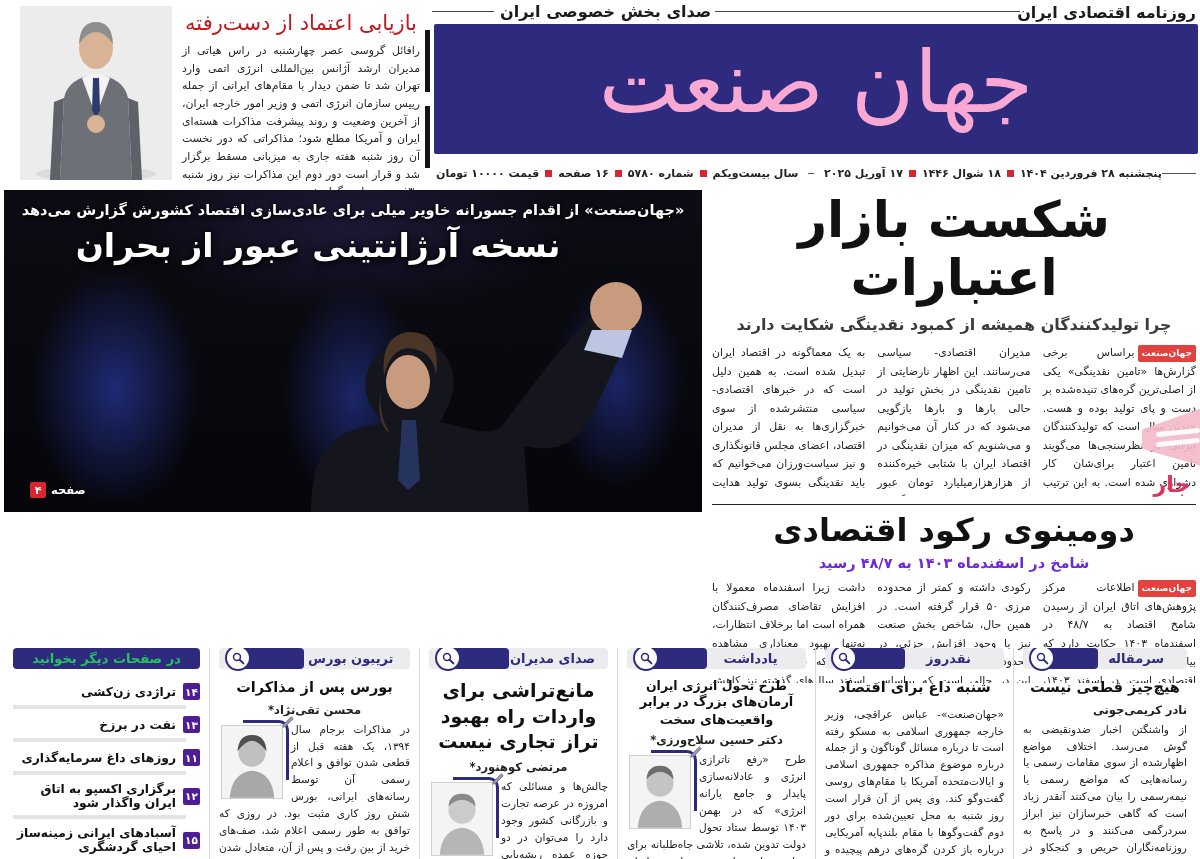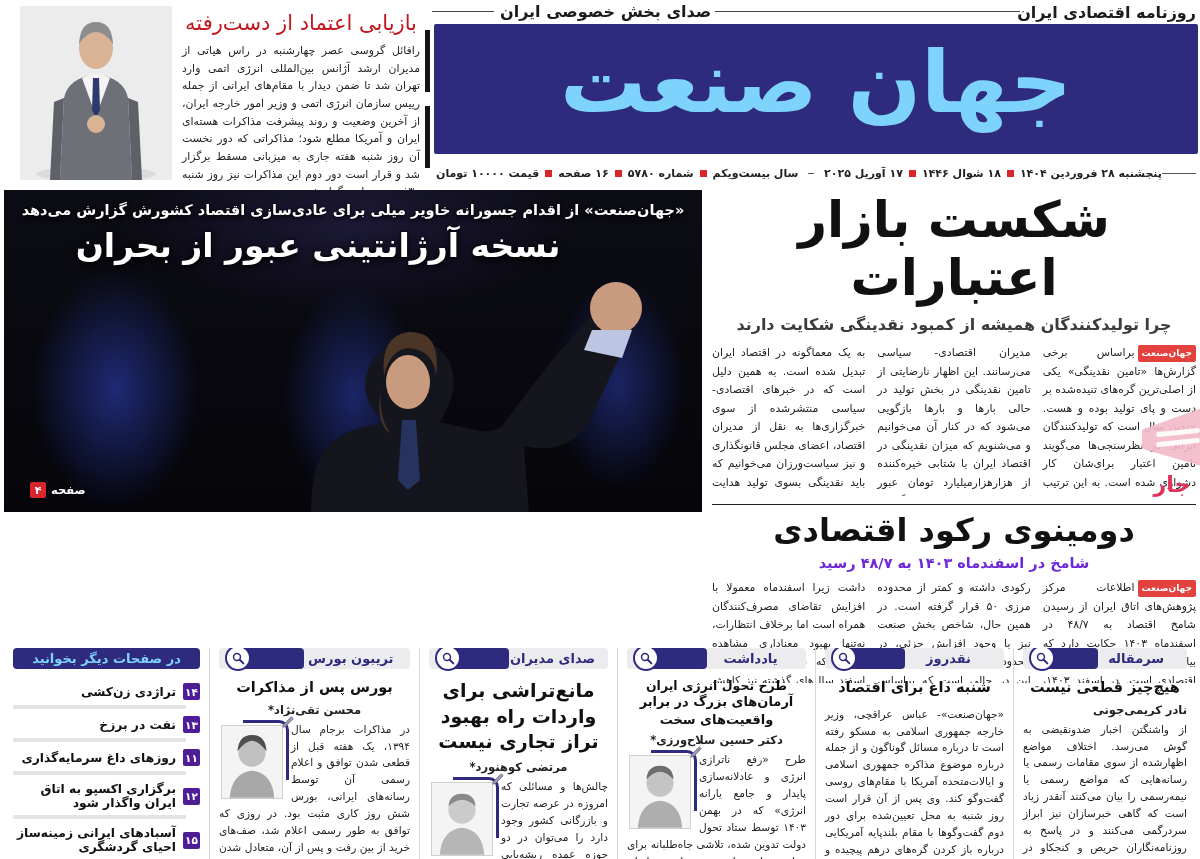--- a/index.html
+++ b/index.html
@@ -21,21 +21,21 @@
   .hline.l1 { left:0; width:62px; }
   .hline.l2 { left:150px; right:180px; }
   .tagline-left { position:absolute; left:64px; top:2px; font-size:16px; font-weight:bold; background:#fff; padding:0 4px; }
   .tagline-right { position:absolute; right:4px; top:3px; font-size:16px; font-weight:bold; }
   .logo-box {
     position:absolute; top:24px; left:2px; right:2px; height:130px;
     background:#2e2b7e; display:flex; align-items:center; justify-content:center;
     border-radius:2px;
   }
   .logo-text {
-    color:#7dd3fc; font-size:86px; font-weight:bold; line-height:1;
+    color:#f9a8d4; font-size:86px; font-weight:normal; line-height:1;
     letter-spacing:-2px; padding-bottom:14px;
   }
   .date-row {
     position:absolute; bottom:2px; left:4px; right:4px; height:22px;
     display:flex; align-items:center; font-size:11px; font-weight:bold; color:#222;
   }
   .date-row .rule { height:1px; background:#555; }
   .rule.r-edge { width:34px; }
   .rule.r-mid { flex:1; margin:0 10px; }
   .dgroup { display:flex; align-items:center; white-space:nowrap; }
@@ -97,21 +97,21 @@
   .bc-naghd { width:198px; }
   .bc-yaddasht { width:198px; }
   .bc-seda { width:198px; }
   .bc-tribun { width:210px; }
   .bc-readmore { width:206px; }
   .pill { position:relative; height:21px; background:#ecebee; border-radius:4px; margin-bottom:9px; }
   .pill-label { position:absolute; inset:0 0 0 38%; display:flex; align-items:center; justify-content:center; color:#2e2b7e; font-weight:bold; font-size:13px; }
   .pill-navy { position:absolute; left:16px; top:0; bottom:0; width:36%; background:#2e2b7e; border-radius:4px; }
   .pill-icon { position:absolute; left:6px; top:-3px; width:26px; height:26px; background:#fff; border:2px solid #2e2b7e; border-radius:50%; display:flex; align-items:center; justify-content:center; }
   .pill.navy-full { background:#2e2b7e; }
-  .pill.navy-full .pill-label { inset:0; color:#7dd3fc; }
+  .pill.navy-full .pill-label { inset:0; color:#22c55e; }
   .bc-headline { font-size:14.5px; font-weight:900; text-align:center; line-height:1.35; color:#111; }
   .bc-kicker { font-size:12.5px; font-weight:900; text-align:center; color:#111; }
   .bc-author { font-size:11.5px; font-weight:bold; text-align:center; margin:5px 0 4px; color:#222; }
   .bc-body { font-size:10.6px; line-height:1.6; text-align:justify; color:#222; }
   .auth { position:relative; float:left; width:62px; height:74px; margin:4px 8px 4px 2px; }
   .auth .frame { position:absolute; top:-5px; right:-6px; width:74%; height:82%; border-top:3px solid #2e2b7e; border-right:3px solid #2e2b7e; border-radius:0 10px 0 0; }
   .auth .pen { position:absolute; top:-10px; right:-12px; }
   .auth svg.face { position:absolute; inset:0; border:1px solid #cfcfcf; }
   
   .rm-item { display:flex; align-items:center; gap:7px; font-weight:bold; font-size:12.3px; padding:5px 0 3px; color:#111; }

